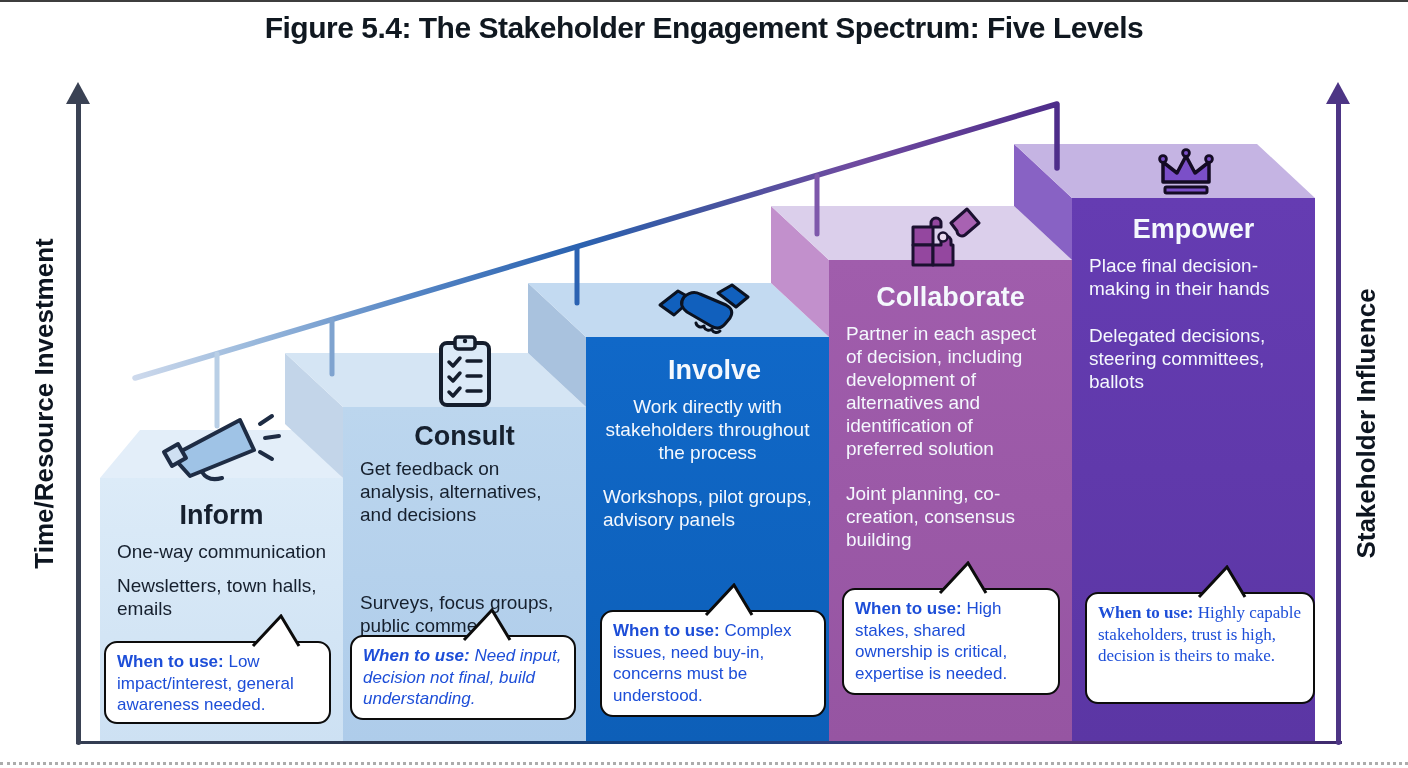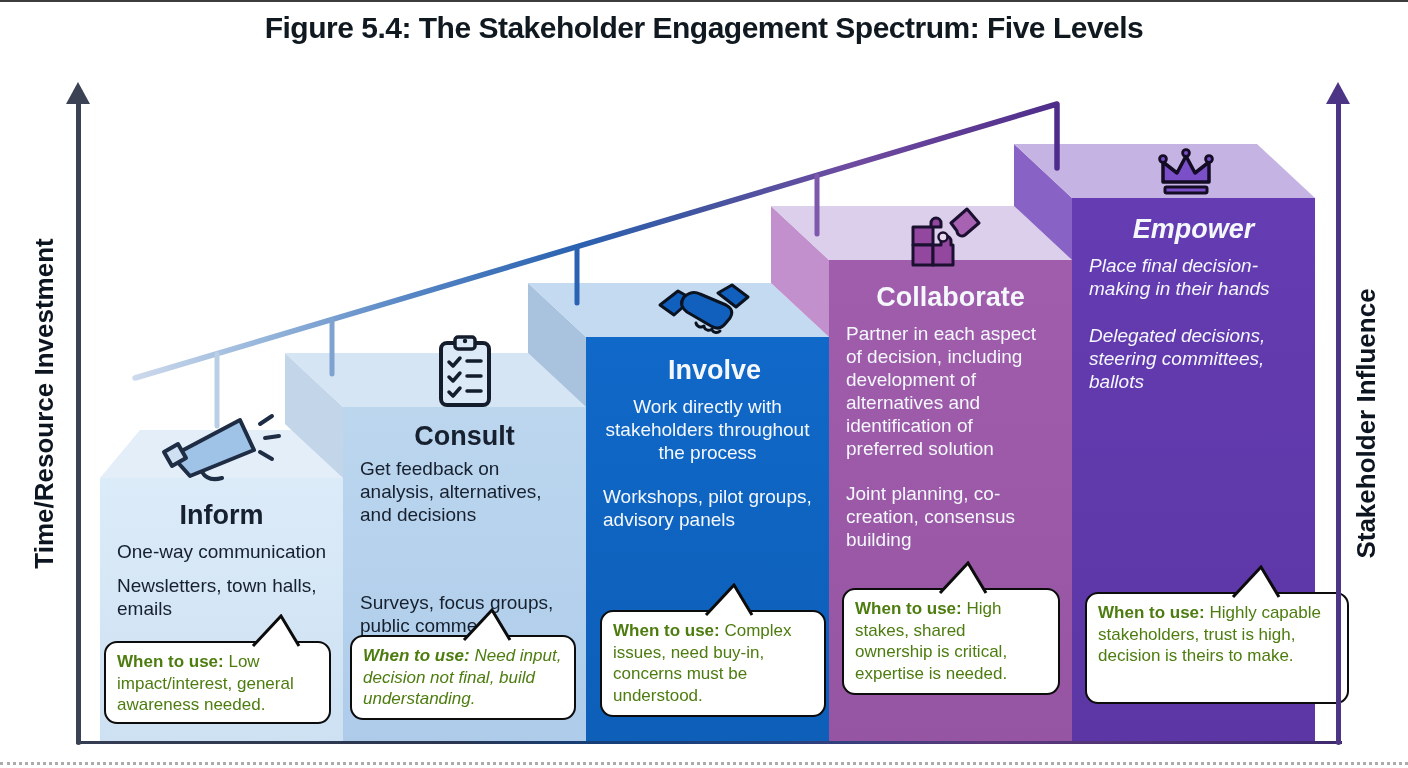--- a/index.html
+++ b/index.html
@@ -16,21 +16,21 @@
               transform:rotate(-90deg);}
   
   .face{position:absolute;}
   
   .lvl-title{position:absolute;left:0;width:100%;text-align:center;font-size:27px;font-weight:700;margin:0;}
   .lvl-text{position:absolute;font-size:19px;line-height:23px;margin:0;}
   .dark-ink{color:#16202e;}
   .light-ink{color:#f4f8fd;}
   
   .callout{position:absolute;background:#ffffff;border:2.5px solid #0c0c0c;border-radius:13px;
-           box-sizing:border-box;padding:8px 11px;color:#4d7c0f;font-size:17px;line-height:21.5px;z-index:6;}
+           box-sizing:border-box;padding:8px 11px;color:#1d4ed8;font-size:17px;line-height:21.5px;z-index:6;}
   .callout b{font-weight:700;}
   .tail{position:absolute;top:-29px;height:34px;width:50px;}
   .icon{position:absolute;z-index:5;}
   .line-overlay{position:absolute;left:0;top:0;z-index:7;pointer-events:none;}
   .baseline{position:absolute;left:76px;top:741px;width:1266px;height:3px;z-index:8;
             background:linear-gradient(90deg,#343d52 0%,#2b3650 30%,#14407c 42%,#23427e 55%,#5c3a7c 72%,#3e2a6e 100%);}
 </style>
 </head>
 <body>
 
@@ -81,21 +81,21 @@
     <p class="lvl-text light-ink" style="left:17px;top:58px;width:209px;text-align:center;">Work directly with stakeholders throughout the process</p>
     <p class="lvl-text light-ink" style="left:17px;top:148px;width:209px;">Workshops, pilot groups, advisory panels</p>
   </div>
 
   <div class="face" style="left:829px;top:260px;width:243px;height:482px;background:linear-gradient(180deg,#a05dac,#9655a2);z-index:2;">
     <h2 class="lvl-title light-ink" style="top:22px;">Collaborate</h2>
     <p class="lvl-text light-ink" style="left:17px;top:62px;width:209px;">Partner in each aspect of decision, including development of alternatives and identification of preferred solution</p>
     <p class="lvl-text light-ink" style="left:17px;top:222px;width:209px;">Joint planning, co-creation, consensus building</p>
   </div>
 
-  <div class="face" style="left:1072px;top:198px;width:243px;height:544px;background:linear-gradient(180deg,#653cb2,#5b36a4);z-index:2;font-style:italic;">
+  <div class="face" style="left:1072px;top:198px;width:243px;height:544px;background:linear-gradient(180deg,#653cb2,#5b36a4);z-index:2;">
     <h2 class="lvl-title light-ink" style="top:16px;">Empower</h2>
     <p class="lvl-text light-ink" style="left:17px;top:56px;width:209px;">Place final decision-making in their hands</p>
     <p class="lvl-text light-ink" style="left:17px;top:126px;width:209px;">Delegated decisions, steering committees, ballots</p>
   </div>
 
   <div class="callout" style="left:104px;top:641px;width:227px;height:83px;">
     <svg class="tail" style="right:28px;" width="50" height="34" viewBox="0 0 50 34">
         <path d="M2,32 L30,2 L48,32" fill="#ffffff" stroke="#0c0c0c" stroke-width="3"></path>
       </svg>
     <span><b>When to use:</b><span> Low impact/interest, general awareness needed.</span></span>
@@ -115,21 +115,21 @@
     <span><b>When to use:</b><span> Complex issues, need buy-in, concerns must be understood.</span></span>
   </div>
 
   <div class="callout" style="left:842px;top:588px;width:218px;height:107px;">
     <svg class="tail" style="right:70px;" width="50" height="34" viewBox="0 0 50 34">
         <path d="M2,32 L30,2 L48,32" fill="#ffffff" stroke="#0c0c0c" stroke-width="3"></path>
       </svg>
     <span><b>When to use:</b><span> High stakes, shared ownership is critical, expertise is needed.</span></span>
   </div>
 
-  <div class="callout" style="left:1085px;top:592px;width:264px;height:112px;">
+  <div class="callout" style="left:1085px;top:592px;width:230px;height:112px;font-family:Liberation Serif, serif;">
     <svg class="tail" style="right:66px;" width="50" height="34" viewBox="0 0 50 34">
         <path d="M2,32 L30,2 L48,32" fill="#ffffff" stroke="#0c0c0c" stroke-width="3"></path>
       </svg>
     <span><b>When to use:</b><span> Highly capable stakeholders, trust is high, decision is theirs to make.</span></span>
   </div>
 
   <svg class="icon" style="left:152px;top:412px;" width="140" height="70" viewBox="0 0 140 70">
     <polygon points="20,44 88,8 102,38 38,64" fill="#9fc3e6" stroke="#1e2c44" stroke-width="4" stroke-linejoin="round"></polygon>
     <polygon points="12,40 26,32 34,46 20,54" fill="#cfe0f2" stroke="#1e2c44" stroke-width="4" stroke-linejoin="round"></polygon>
     <path d="M50,60 q6,10 20,6" fill="none" stroke="#1e2c44" stroke-width="4" stroke-linecap="round"></path>

